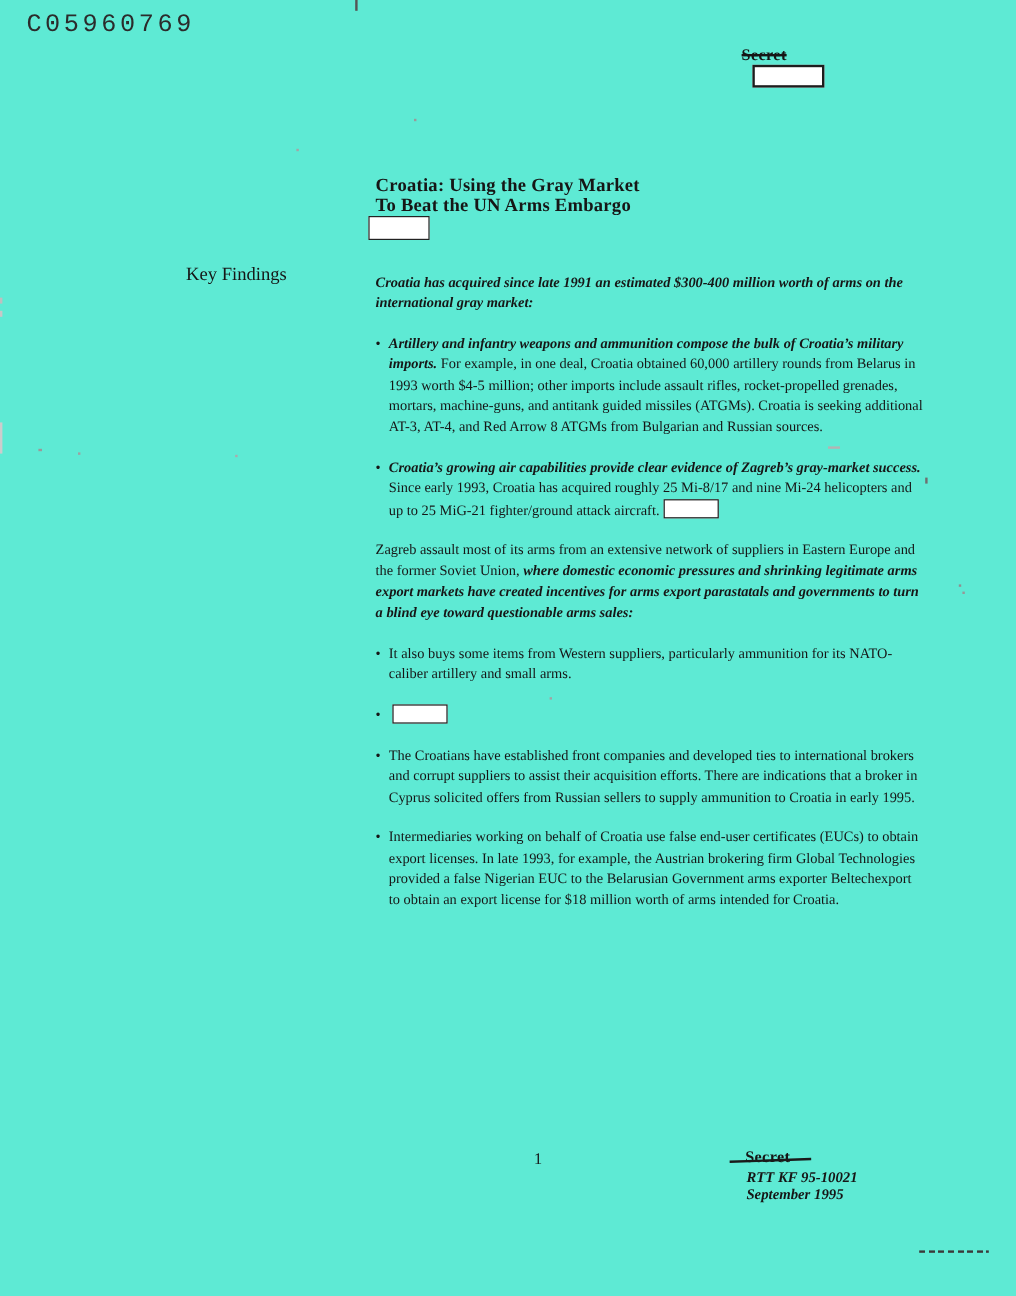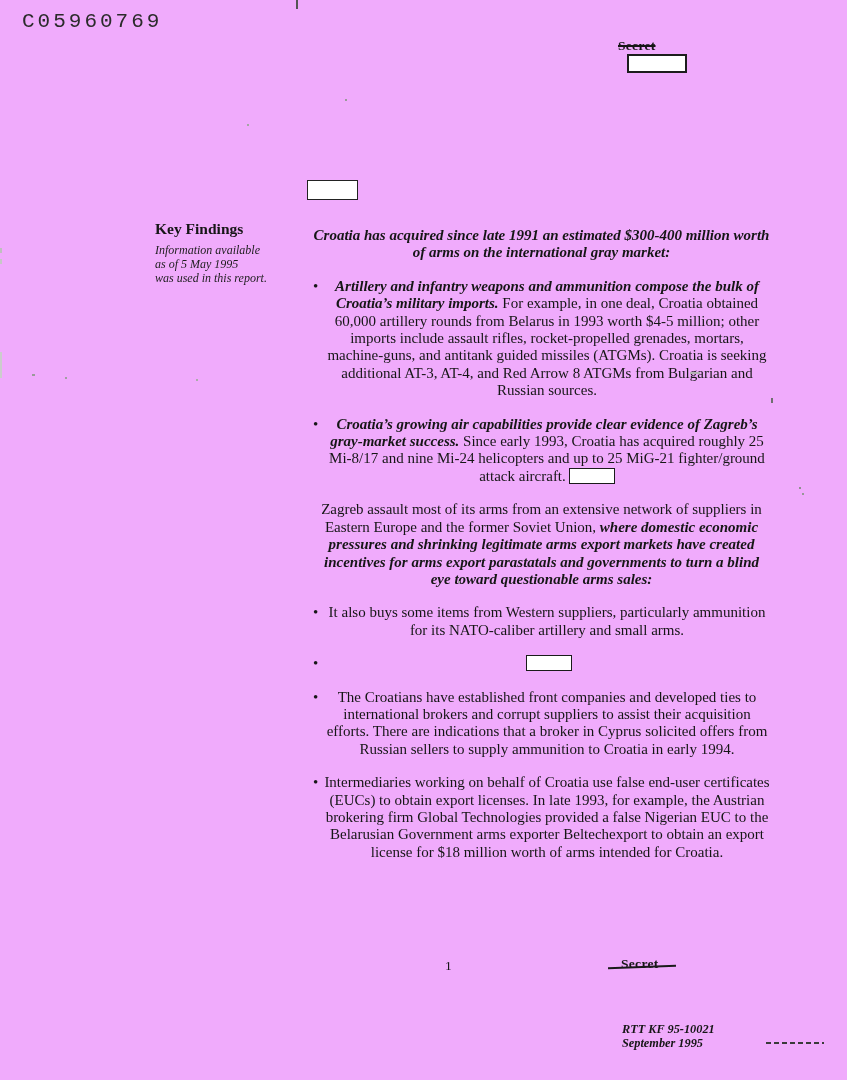--- a/index.html
+++ b/index.html
@@ -1,17 +1,17 @@
 <!DOCTYPE html>
 <html><head>
 <meta charset="utf-8">
 <style>
   html,body { margin:0; padding:0; background:#e8e8e8; }
   .page {
-    position:relative; width:847px; height:1080px; background:#f0abfc;
+    position:relative; width:847px; height:1080px; background:#5eead4;
     font-family:"Liberation Serif", serif; color:#161616; overflow:hidden;
     margin:0 auto;
   }
   
   .doc-number {
     position:absolute; left:22px; top:10px;
     font-family:"Liberation Mono", monospace; font-size:21px;
     letter-spacing:3px; color:#2b2b2b; font-weight:400;
   }
   
@@ -29,30 +29,30 @@
     position:absolute; left:313px; top:147px;
     font-weight:bold; font-size:15.5px; line-height:16.5px; letter-spacing:0.2px;
   }
   .title-box {
     position:absolute; left:307px; top:180px; width:49px; height:18px;
     border:1.5px solid #222; background:#fff;
   }
   
   .kf-head {
     position:absolute; left:155px; top:220px;
-    font-weight:bold; font-size:15.5px;
+    font-weight:normal; font-size:15.5px;
   }
   .kf-note {
     position:absolute; left:155px; top:244px; width:130px;
     font-style:italic; font-size:12px; line-height:13.8px; color:#1d1d1d;
   }
   
   .bodycol {
     position:absolute; left:313px; top:227px; width:457px;
-    font-size:15px; line-height:17.4px;text-align:center;
+    font-size:12px; line-height:17.4px;
   }
   .block { margin:0 0 16px 0; }
   .bi { font-weight:bold; font-style:italic; }
   .bullet { position:relative; padding-left:11px; }
   .bullet-glyph { position:absolute; left:0; top:0; }
   .redact {
     display:inline-block; width:44px; height:14px;
     border:1.8px solid #1b1b1b; vertical-align:-3px; margin-left:3px; background:#fff;
   }
   
@@ -60,21 +60,21 @@
   .footer-secret {
     position:absolute; left:621px; top:956px;
     font-weight:bold; font-size:13.5px; letter-spacing:0.3px;
   }
   .footer-strike {
     position:absolute; left:608px; top:966px; width:68px; height:2px;
     background:#1a1a1a; transform:rotate(-2deg);
   }
   .footer-ref {
     position:absolute; left:622px; top:975px;
-    font-style:italic; font-weight:bold; font-size:12.3px; line-height:13.6px;margin-top:48px;
+    font-style:italic; font-weight:bold; font-size:12.3px; line-height:13.6px;
   }
   
   .art { position:absolute; }
   .a-topline { left:296px; top:0; width:2px; height:9px; background:#555; }
   .a-leftedge1 { left:0; top:248px; width:2px; height:5px; background:#bfbfbf; }
   .a-leftedge2 { left:0; top:259px; width:2px; height:5px; background:#c7c7c7; }
   .a-leftsmudge { left:0; top:352px; width:2px; height:26px; background:#cccccc; }
   .a-speck1 { left:345px; top:99px; width:2px; height:2px; background:#9a9a9a; }
   .a-speck2 { left:247px; top:124px; width:2px; height:2px; background:#a5a5a5; }
   .a-speck3 { left:32px; top:374px; width:3px; height:2px; background:#9a9a9a; }
@@ -93,28 +93,27 @@
 </head>
 <body>
 
 <div class="page">
 
   <div class="doc-number">C05960769</div>
 
   <div class="classif-top">Secret</div>
   <div class="classif-box-top"></div>
 
+  <div class="title">
+    <span>Croatia: Using the Gray Market</span><br>
+    <span>To Beat the UN Arms Embargo</span>
+  </div>
   <div class="title-box"></div>
 
   <div class="kf-head">Key Findings</div>
-  <div class="kf-note">
-    <span>Information available</span><br>
-    <span>as of 5 May 1995</span><br>
-    <span>was used in this report.</span>
-  </div>
 
   <div class="bodycol">
 
     <p class="block bi">Croatia has acquired since late 1991 an estimated $300-400 million worth of arms on the international gray market:</p>
 
     <div class="block bullet">
       <span class="bullet-glyph">•</span>
       <span class="bi">Artillery and infantry weapons and ammunition compose the bulk of Croatia’s military imports.</span><span> For example, in one deal, Croatia obtained 60,000 artillery rounds from Belarus in 1993 worth $4-5 million; other imports include assault rifles, rocket-propelled grenades, mortars, machine-guns, and antitank guided missiles (ATGMs). Croatia is seeking additional AT-3, AT-4, and Red Arrow 8 ATGMs from Bulgarian and Russian sources.</span>
     </div>
 
@@ -133,21 +132,21 @@
     </div>
 
     <div class="block bullet">
       <span class="bullet-glyph">•</span>
       <span class="redact"></span>
     </div>
 
 
     <div class="block bullet">
       <span class="bullet-glyph">•</span>
-      <span>The Croatians have established front companies and developed ties to international brokers and corrupt suppliers to assist their acquisition efforts. There are indications that a broker in Cyprus solicited offers from Russian sellers to supply ammunition to Croatia in early 1994.</span>
+      <span>The Croatians have established front companies and developed ties to international brokers and corrupt suppliers to assist their acquisition efforts. There are indications that a broker in Cyprus solicited offers from Russian sellers to supply ammunition to Croatia in early 1995.</span>
     </div>
 
     <div class="block bullet">
       <span class="bullet-glyph">•</span>
       <span>Intermediaries working on behalf of Croatia use false end-user certificates (EUCs) to obtain export licenses. In late 1993, for example, the Austrian brokering firm Global Technologies provided a false Nigerian EUC to the Belarusian Government arms exporter Beltechexport to obtain an export license for $18 million worth of arms intended for Croatia.</span>
     </div>
 
   </div>
 
   <div class="footer-page">1</div>

